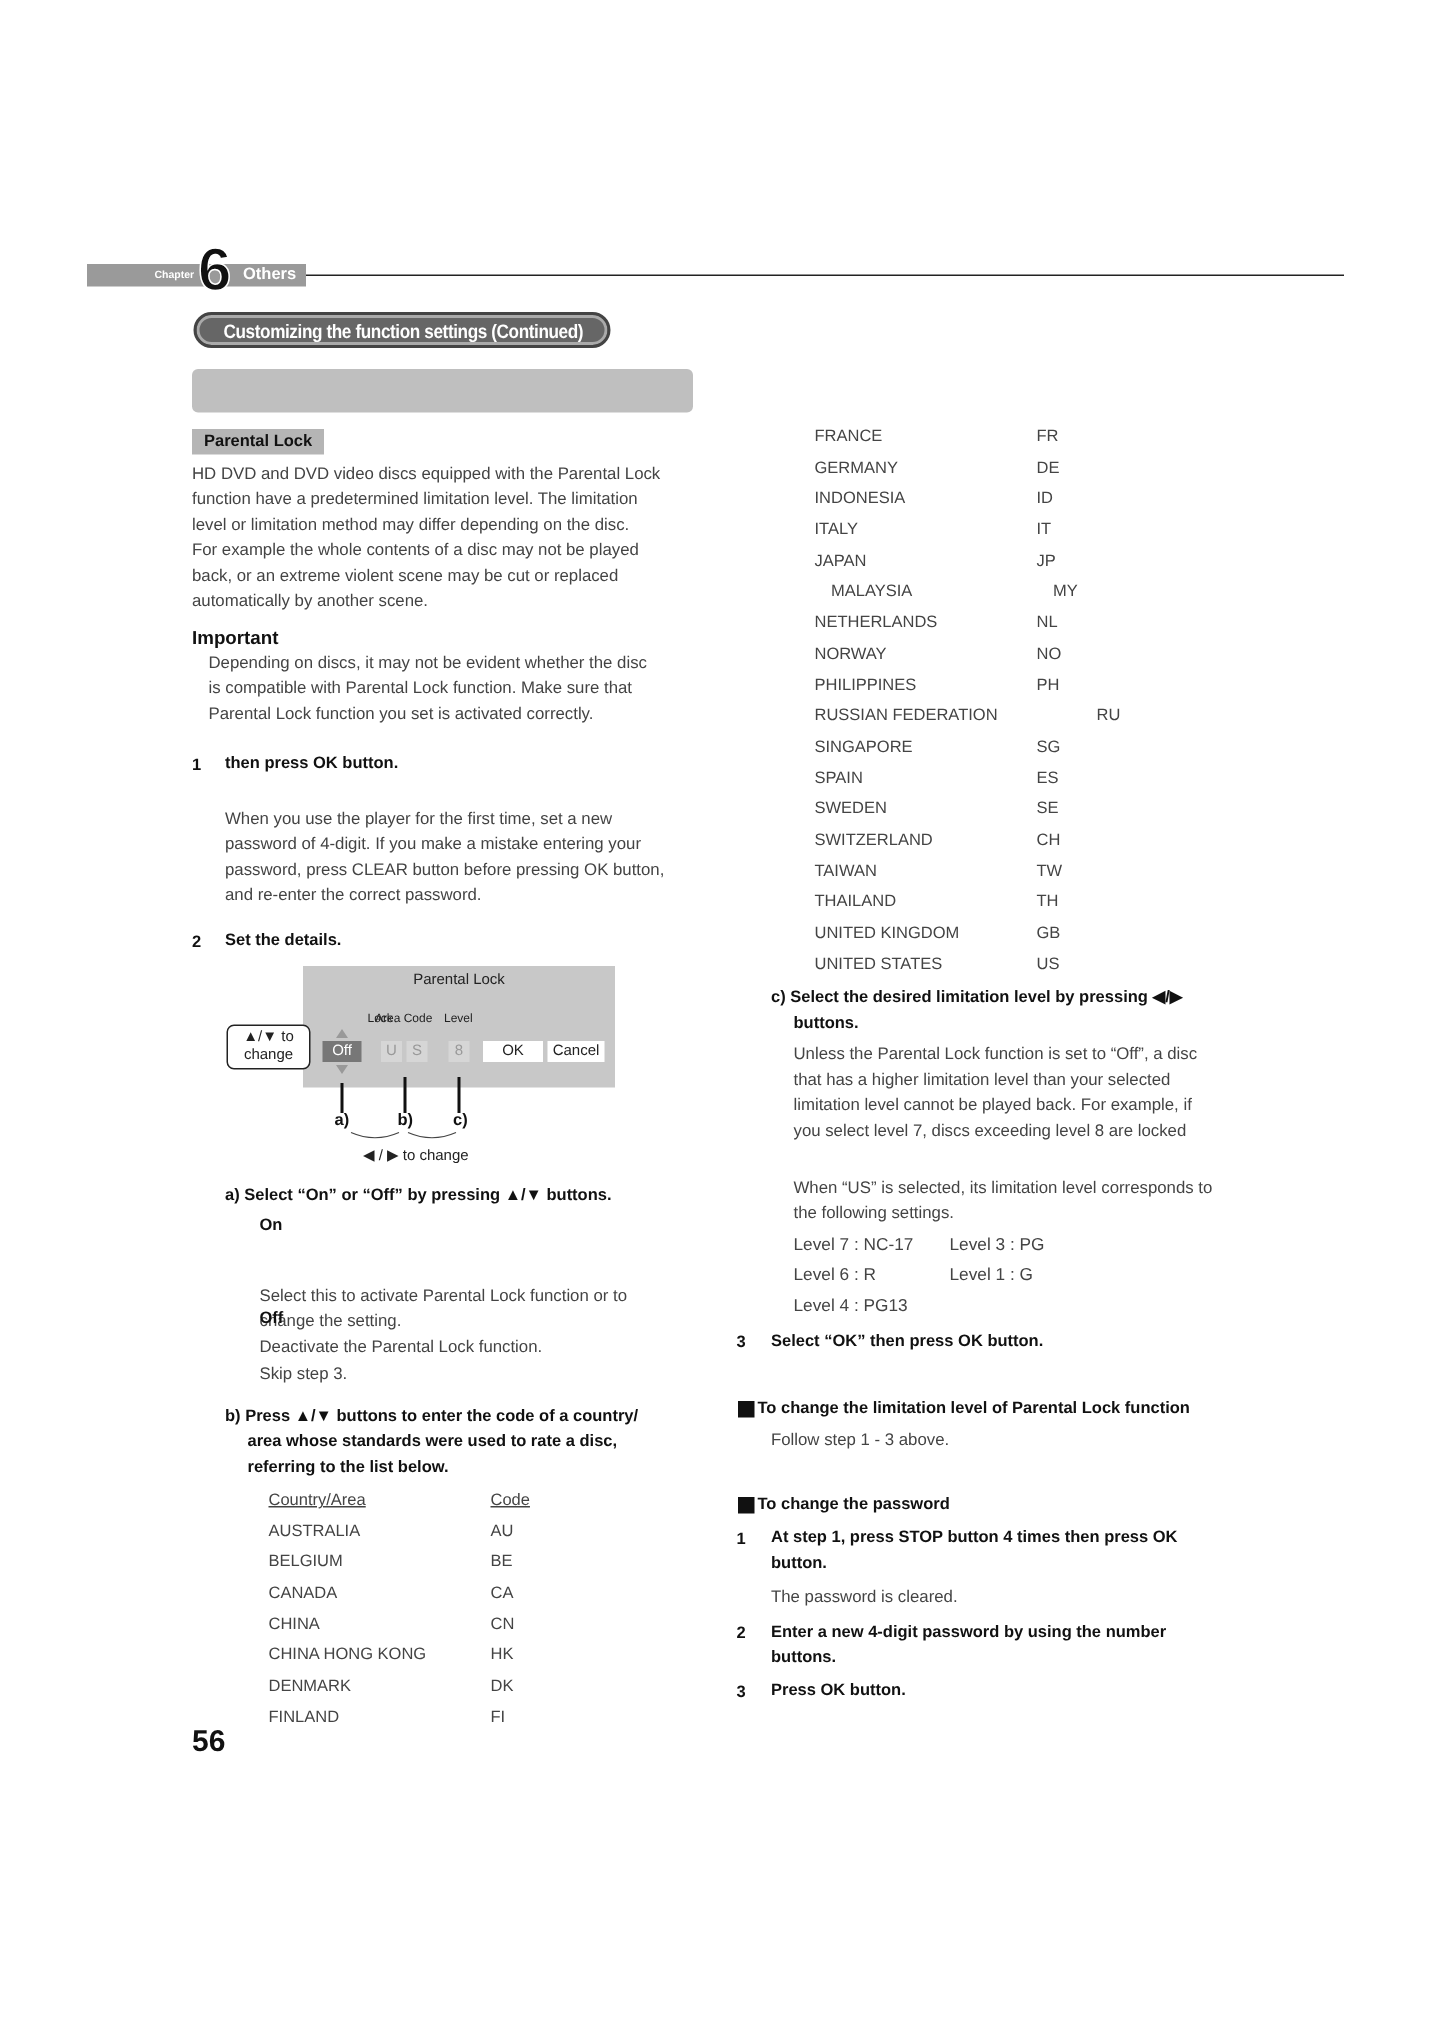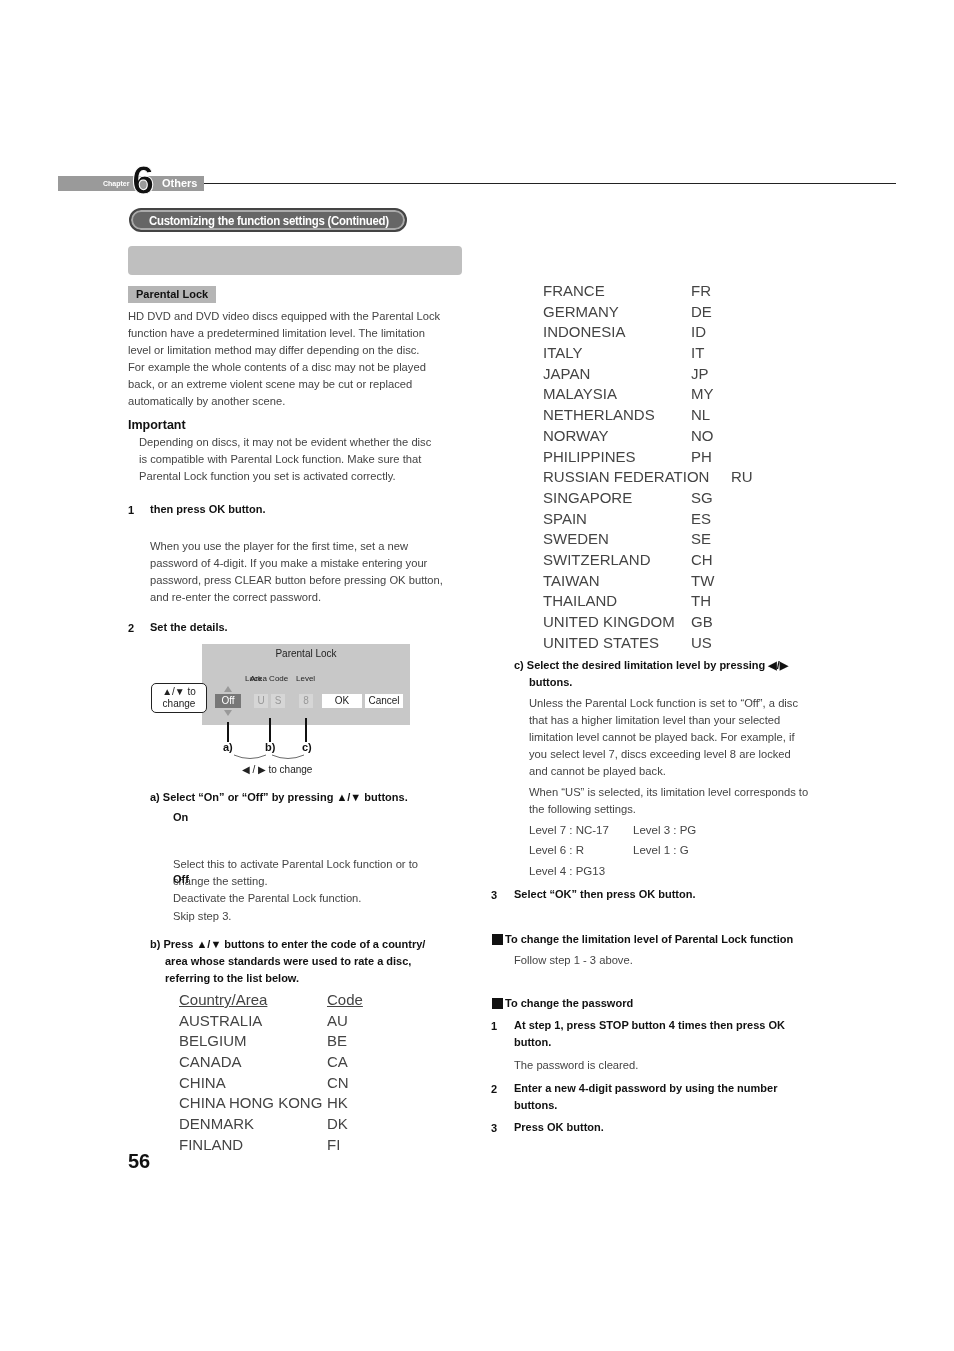--- a/index.html
+++ b/index.html
@@ -36,21 +36,21 @@
     .cell.btn { background: #fff; color: #222; }
     .tri { position: absolute; width: 0; height: 0; border-left: 4px solid transparent; border-right: 4px solid transparent; }
     .tri.up { border-bottom: 6px solid #999; }
     .tri.down { border-top: 6px solid #999; }
     .callout { left: 151px; top: 683px; width: 56px; height: 30px; border: 1px solid #222; border-radius: 5px; background: #fff; font-size: 10px; text-align: center; line-height: 12px; padding-top: 2px; color: #222; }
     .vline { width: 2px; background: #111; }
     .mark { font-size: 11px; font-weight: bold; color: #111; }
     .shift { font-size: 10px; color: #222; }
 
     
-    .crow { font-size: 15px; color: #444; height: 20.7px; line-height: 20.7px; white-space: nowrap; }
+    .crow { font-size: 11px; color: #444; height: 20.7px; line-height: 20.7px; white-space: nowrap; }
     .crow .name { position: absolute; left: 0; }
     .crow .code { position: absolute; }
     .u { text-decoration: underline; }
 
     .level-grid span { position: absolute; font-size: 11.5px; color: #444; white-space: nowrap; }
 
     .square { width: 11px; height: 11px; background: #111; }
     .page-num { left: 128px; top: 1150px; font-size: 20px; font-weight: bold; color: #111; }
   </style>
 </head>
@@ -199,21 +199,21 @@
       <span class="code" style="left:148px;">ID</span>
     </div>
   <div class="crow" style="position:relative;">
       <span class="name">ITALY</span>
       <span class="code" style="left:148px;">IT</span>
     </div>
   <div class="crow" style="position:relative;">
       <span class="name">JAPAN</span>
       <span class="code" style="left:148px;">JP</span>
     </div>
-  <div class="crow" style="position:relative;">
+  <div class="crow" style="position:relative;margin-left:11px;">
       <span class="name">MALAYSIA</span>
       <span class="code" style="left:148px;">MY</span>
     </div>
   <div class="crow" style="position:relative;">
       <span class="name">NETHERLANDS</span>
       <span class="code" style="left:148px;">NL</span>
     </div>
   <div class="crow" style="position:relative;">
       <span class="name">NORWAY</span>
       <span class="code" style="left:148px;">NO</span>
@@ -262,21 +262,20 @@
 
 <div class="abs b" style="left:514px; top:657px; width:320px;">
   <div>c) Select the desired limitation level by pressing ◀/▶</div>
   <div style="padding-left:15px;">buttons.</div>
 </div>
 <div class="abs p" style="left:529px; top:695px; width:310px;">
   <div>Unless the Parental Lock function is set to “Off”, a disc</div>
   <div>that has a higher limitation level than your selected</div>
   <div>limitation level cannot be played back. For example, if</div>
   <div>you select level 7, discs exceeding level 8 are locked</div>
-  <div>and cannot be played back.</div>
 </div>
 <div class="abs p" style="left:529px; top:784px; width:310px;">
   <div>When “US” is selected, its limitation level corresponds to</div>
   <div>the following settings.</div>
 </div>
 <div class="abs level-grid" style="left:529px; top:824px; width:200px; height:60px;">
   <span style="left:0; top:0;">Level 7 : NC-17</span>
   <span style="left:104px; top:0;">Level 3 : PG</span>
   <span style="left:0; top:20px;">Level 6 : R</span>
   <span style="left:104px; top:20px;">Level 1 : G</span>

